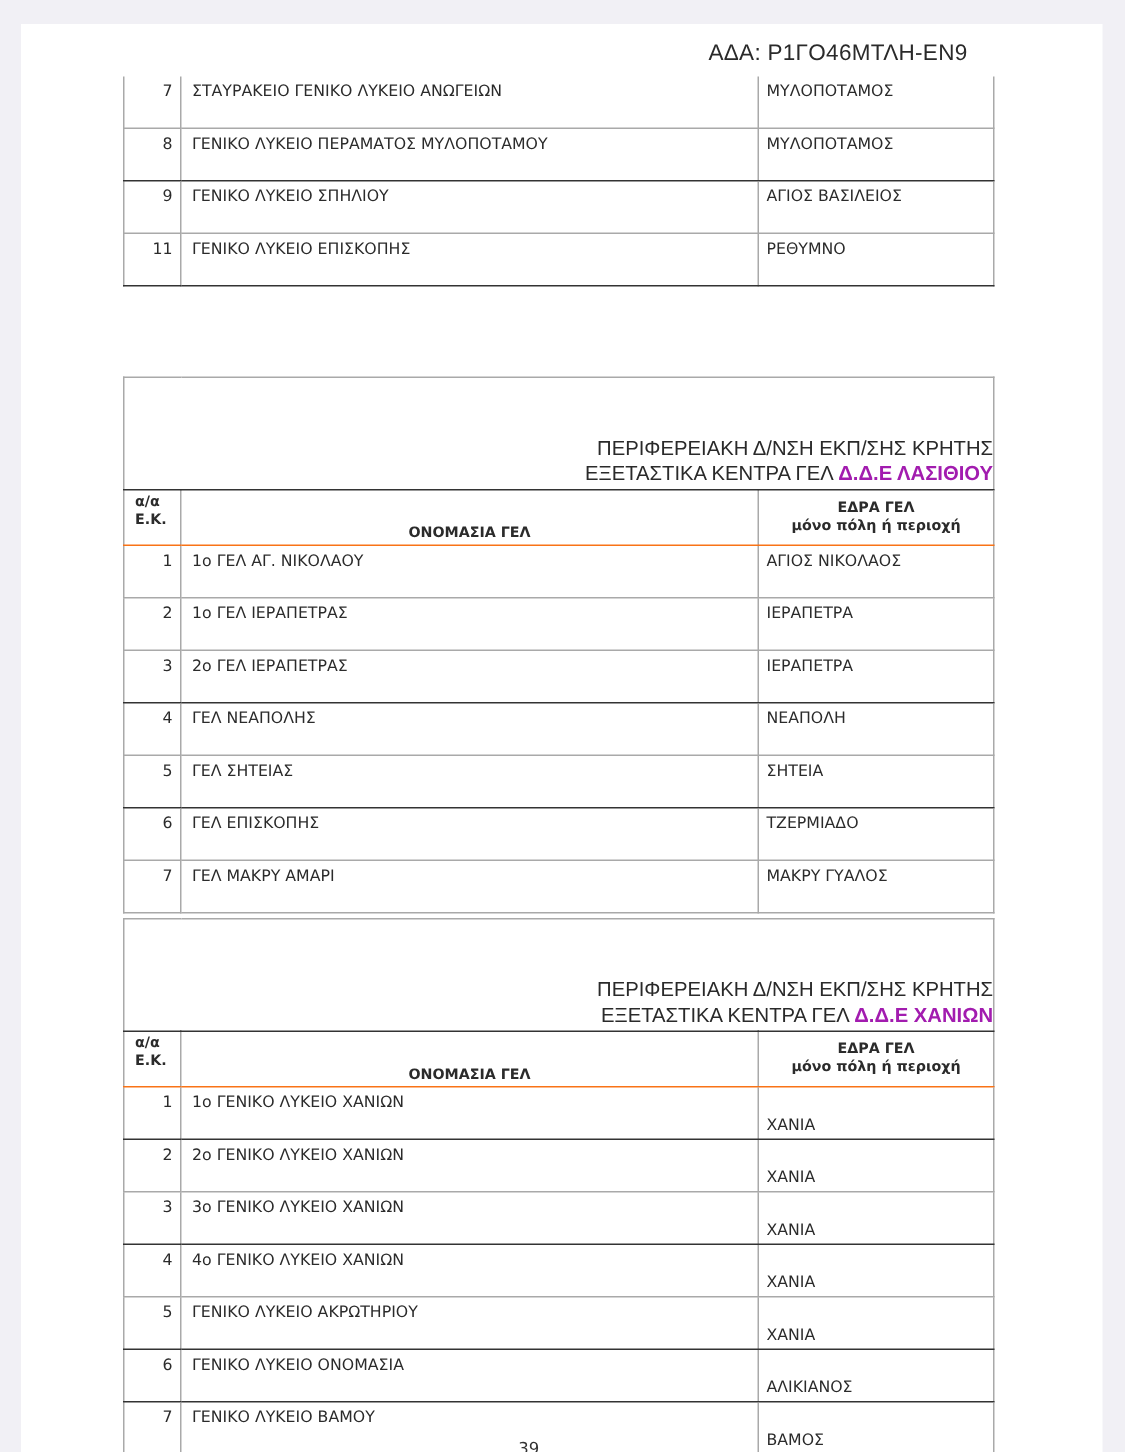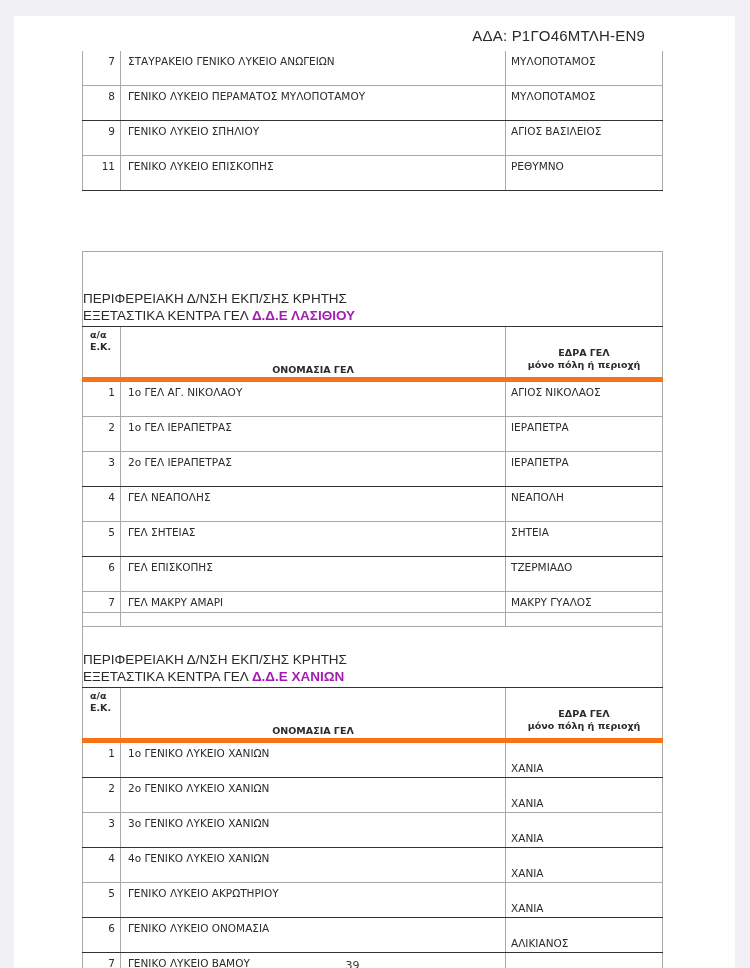--- a/index.html
+++ b/index.html
@@ -32,33 +32,33 @@
     padding: 0; vertical-align: top;
     white-space: nowrap; overflow: hidden;
   }
   tr.row td { height: 30px; }
   tr.row.dark td { border-bottom: 1px solid #333; }
   td.num { text-align: right; padding: 4px 5px 0 0; }
   td.name { padding: 4px 0 0 7px; }
   td.seat { padding: 4px 0 0 5px; }
   tr.row.low td.seat { vertical-align: bottom; padding: 0 0 3px 5px; }
   td.title {
-    height: 72px; text-align: left; vertical-align: bottom;
+    height: 72px; text-align: right; vertical-align: bottom;
     font-family: "Liberation Sans", sans-serif;
     font-size: 13.5px; color: #2a2a2a; line-height: 17px;
     padding-bottom: 2px; border-bottom: 1px solid #333;
   }
   td.title b { font-weight: bold; color: #a21caf; }
   tr.head td {
     font-size: 9.5px; font-weight: bold; color: #2b2b2b;
-    height: 30px; line-height: 12px; border-bottom: 5px solid #f97316;
+    height: 30px; line-height: 12px; border-bottom: 1px solid #f97316;
   }
   tr.head td.h1 { padding: 2px 0 0 7px; }
   tr.head td.h2 { text-align: center; vertical-align: bottom; padding-bottom: 1px; }
-  tr.head td.h3 { text-align: center; padding-top: 20px; margin-top: 37px; }
+  tr.head td.h3 { text-align: center; padding-top: 6px; margin-top: 37px; }
   .t1 { top: 35px; }
   .t1 td { border-top: none; }
   .t1 tr.row td { height: 30px; }
   .t2 { top: 235px; }
   .t3 { top: 596px; }
   .pagenum {
     position: absolute; left: 0; width: 677px; top: 943px;
     text-align: center; font-family: "DejaVu Sans", sans-serif;
     font-size: 11px; color: #333;
   }

